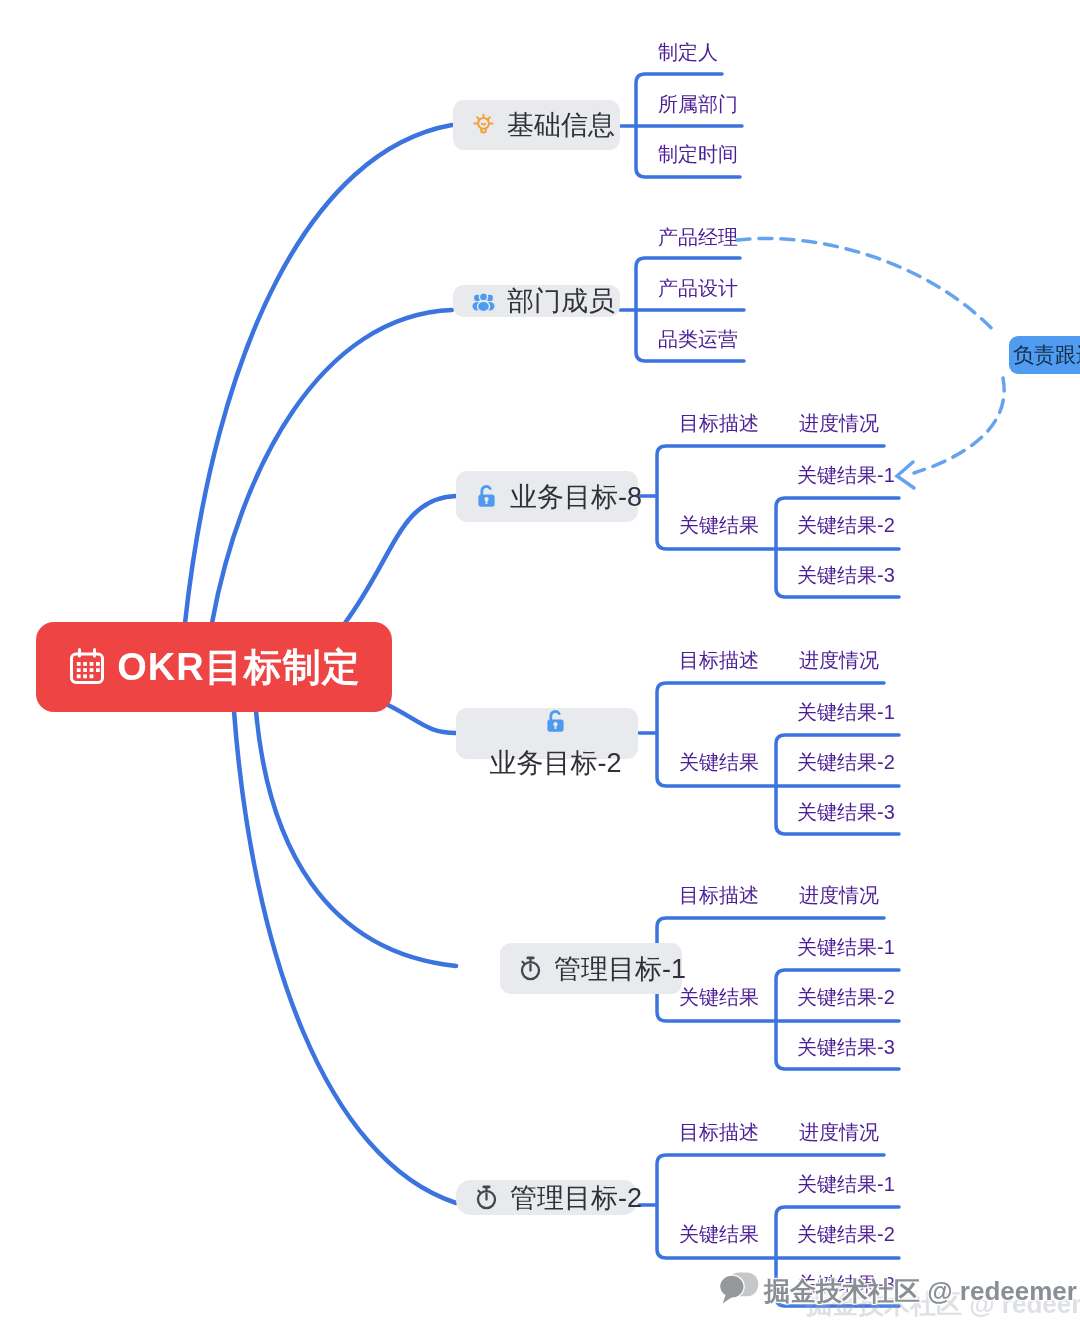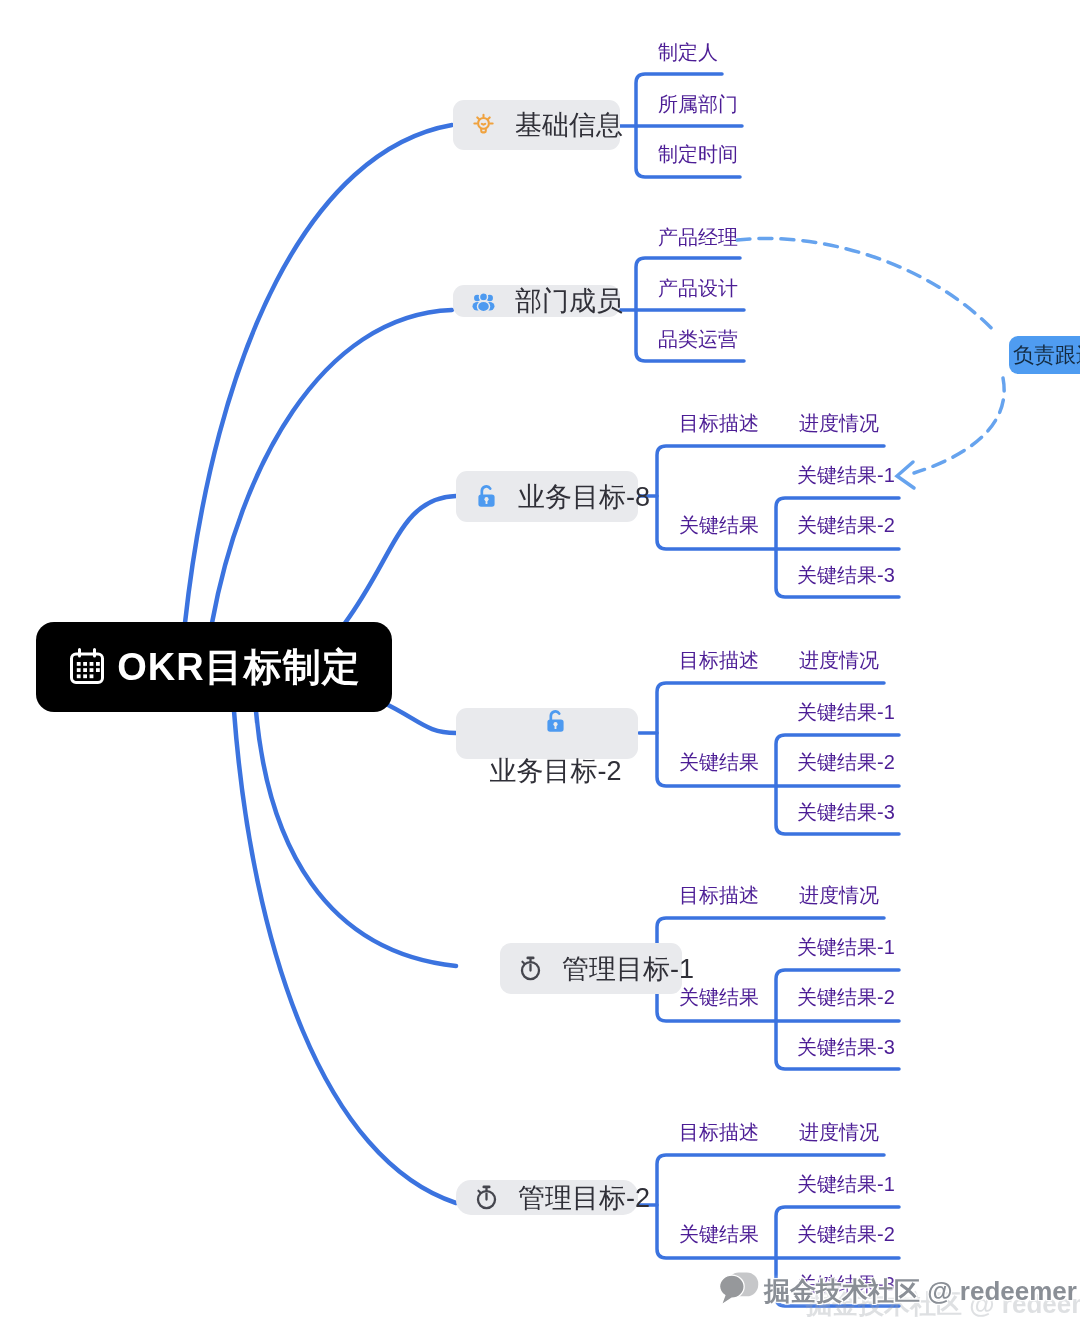--- a/index.html
+++ b/index.html
@@ -3,26 +3,26 @@
 <meta charset="utf-8">
 <style>
   html,body{margin:0;padding:0;background:#fff;}
   .canvas{
     position:relative;width:1080px;height:1340px;background:#ffffff;overflow:hidden;
     font-family:"Liberation Sans","DejaVu Sans",sans-serif;
   }
   svg.links{position:absolute;left:0;top:0;pointer-events:none;}
   .node{position:absolute;display:flex;align-items:center;box-sizing:border-box;}
   .root-node{
-    background:#000000;border-radius:18px;color:#fff;
+    background:#ef4444;border-radius:18px;color:#fff;
     justify-content:center;gap:10px;
   }
   .root-label{font-size:38px;font-weight:700;letter-spacing:1px;white-space:nowrap;}
   .bnode{
-    background:#E9EAED;border-radius:11px;padding-left:17px;gap:18px;
+    background:#E9EAED;border-radius:11px;padding-left:17px;gap:10px;
   }
   .bnode .blabel{font-size:27px;font-weight:500;color:#303038;white-space:nowrap;}
   .leaf{
     position:absolute;transform:translateY(-50%);font-size:20px;font-weight:500;
     color:#4c1d95;white-space:nowrap;
   }
   .callout{
     background:#4F9CF1;border-radius:9px;justify-content:flex-end;
     font-size:21px;font-weight:500;color:#132A40;white-space:nowrap;margin-left:47px;
   }

